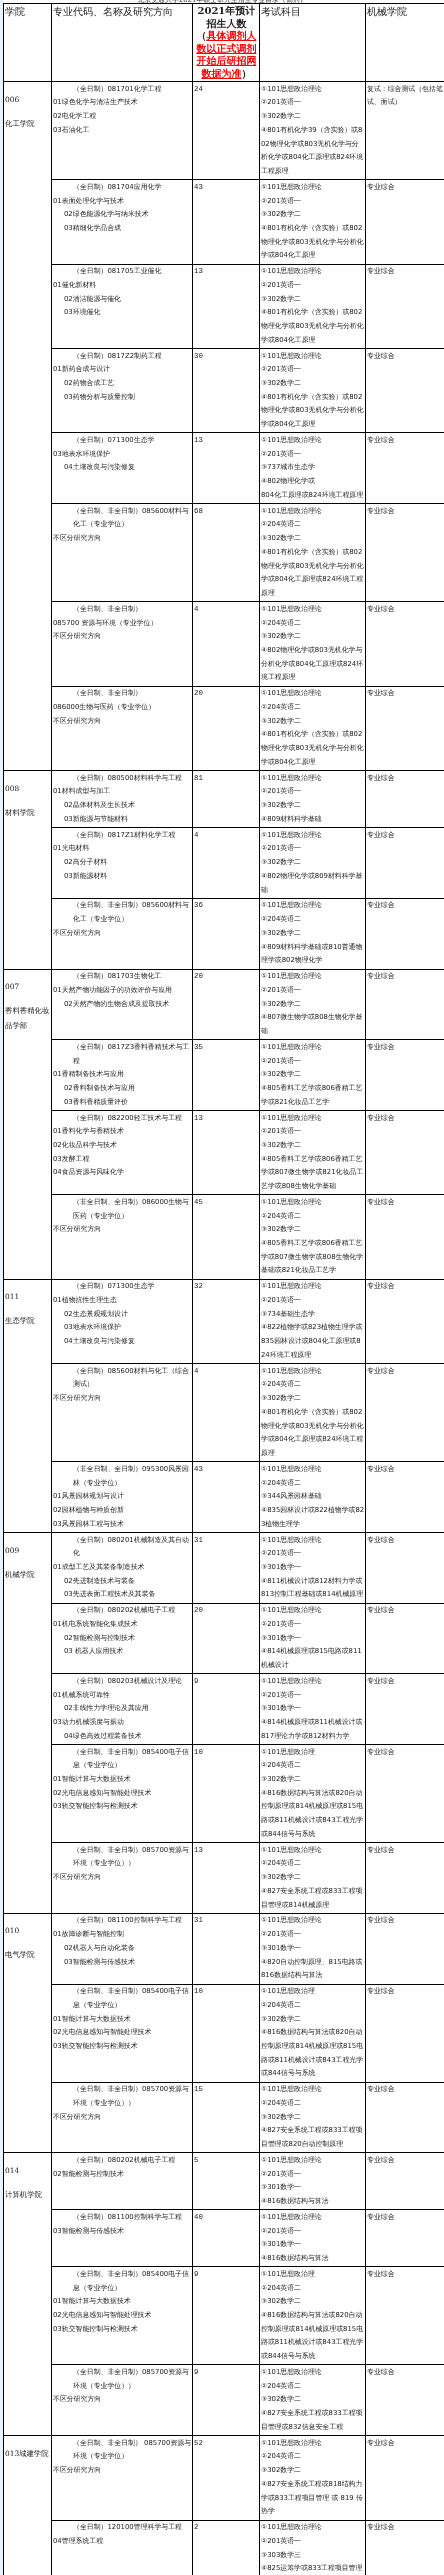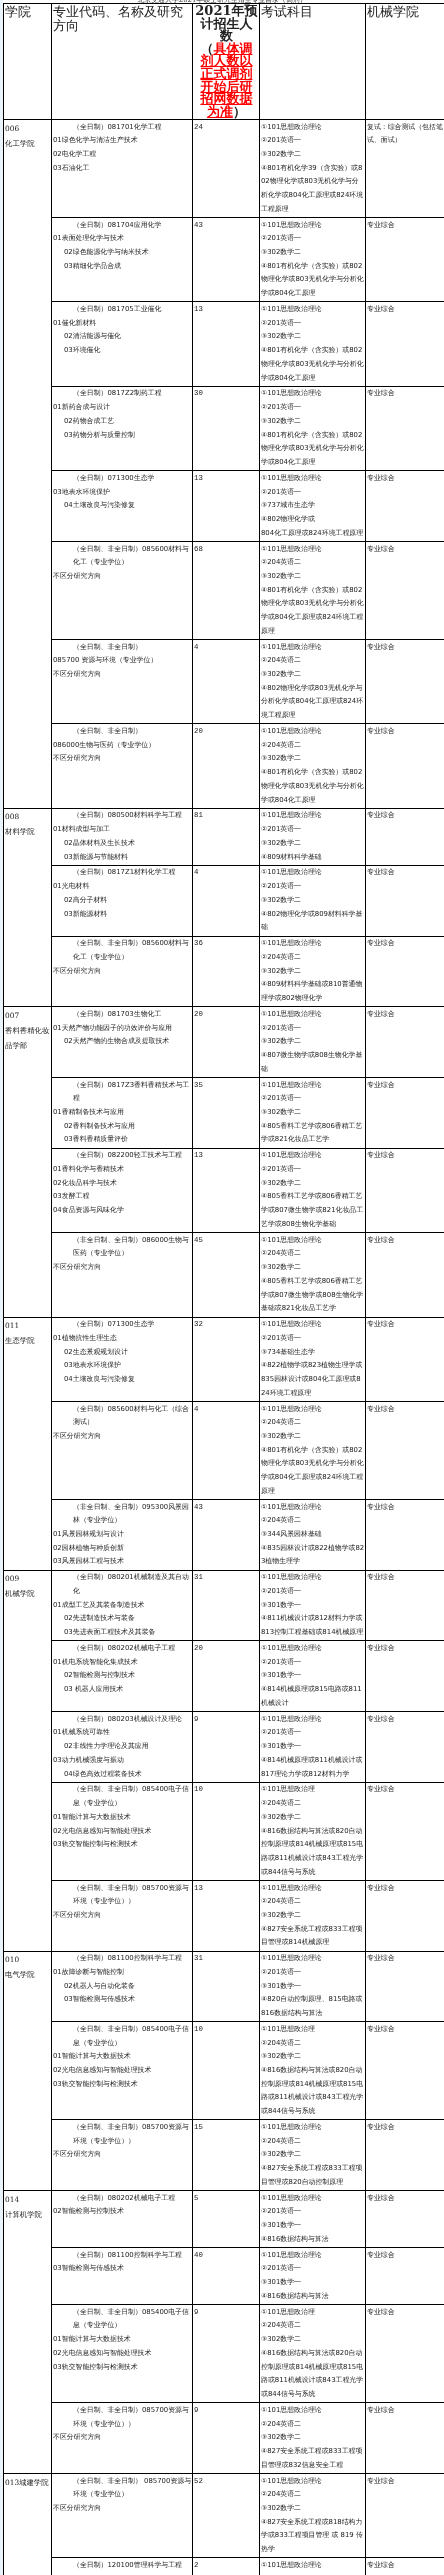--- a/index.html
+++ b/index.html
@@ -37,43 +37,43 @@
     text-align: left;
     word-break: break-all;
   }
   col.c1 { width: 48px; }
   col.c2 { width: 141px; }
   col.c3 { width: 67px; }
   col.c4 { width: 106px; }
   col.c5 { width: 79px; }
   thead th {
     vertical-align: middle;
-    font-size: 13px;
+    font-size: 10px;
     height: 73px;
   }
   thead th.count-head {
     text-align: center;
     font-family: "DejaVu Serif", "Liberation Serif", serif;
     font-weight: bold;
     line-height: 12.6px;
-    font-size: 13px;
+    font-size: 10px;
   }
   .count-head .count-note {
     color: #ff0000;
     font-weight: bold;
     text-decoration: underline;
   }
   td.college {
     vertical-align: middle;
     font-weight: bold;
     font-family: "DejaVu Serif", "Liberation Serif", serif;
     font-size: 7.4px;
     padding-left: 1.1px;
   }
-  td.college .code, td.college .cname { display: block; line-height: 15px; }
+  td.college .code, td.college .cname { display: block; line-height: 15px; margin-top: 9px; }
   td.major .ln { display: block; line-height: 13.7px; }
   td.major .ln.head { padding-left: 20px; }
   td.major .ln.indent { padding-left: 11px; }
   td.count {
     font-family: Liberation Mono, monospace;
     font-size: 7.4px;
     padding-top: 1.7px;
   }
   td.exam .ln { display: block; line-height: 13.7px; }
   td.retest { line-height: 13.7px; font-family: Liberation Mono, monospace; }

